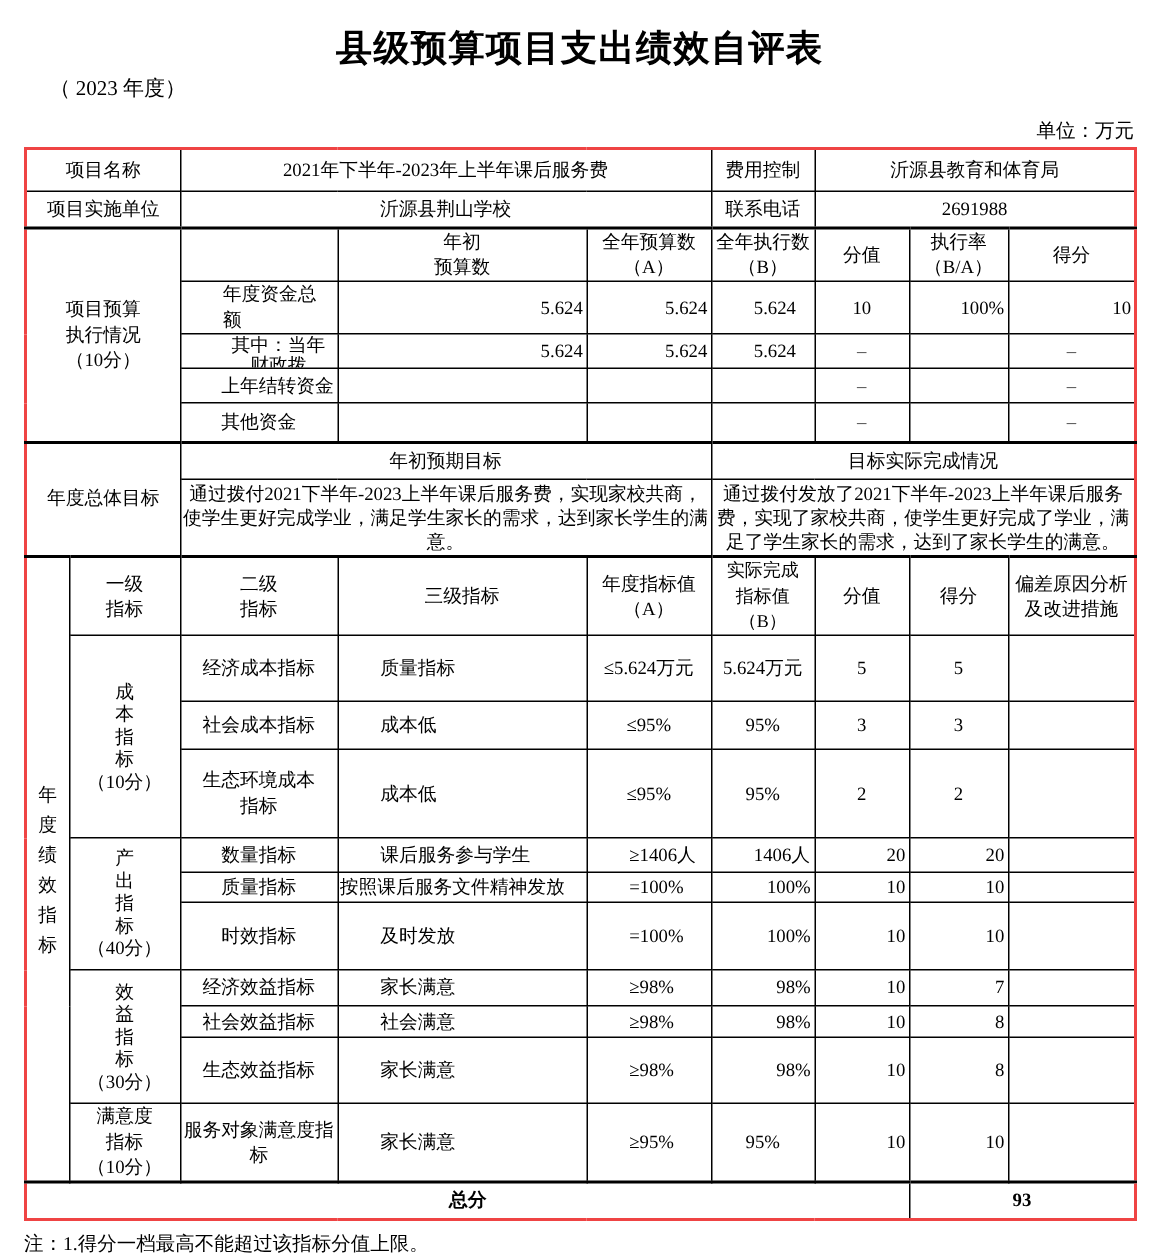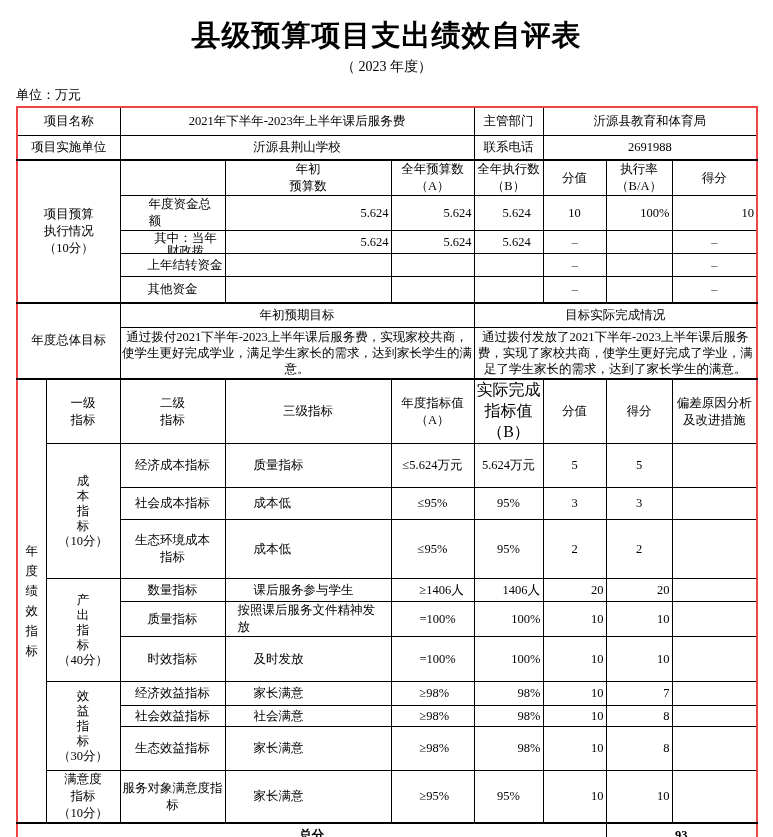--- a/index.html
+++ b/index.html
@@ -3,41 +3,41 @@
 <meta charset="utf-8">
 <style>
   html,body{margin:0;padding:0;background:#fff;}
   body{
     width:773px;height:837px;
     font-family:"Liberation Serif","DejaVu Serif",serif;
     color:#000;
     -webkit-font-smoothing:antialiased;
   }
   .page-title{
-    text-align:center;font-size:29px;font-weight:bold;
+    text-align:center;font-size:24px;font-weight:bold;
     margin:16px 0 2px 0;letter-spacing:1px;
   }
-  .page-subtitle{text-align:center;font-size:14px;margin:2px 0 10px 0;}
-  .unit-line{width:740px;margin:0 0 2px 16px;text-align:left;font-size:13px;}
+  .page-subtitle{font-size:14px;margin:2px 0 10px 0;padding-left:33px;}
+  .unit-line{width:740px;margin:0 0 2px 16px;text-align:right;font-size:13px;}
   table.main{
     border-collapse:collapse;table-layout:fixed;
     width:740px;margin-left:16px;
     font-size:12.5px;
   }
   td{
     border:1px solid #000;
     text-align:center;vertical-align:middle;
     padding:0 2px;overflow:hidden;
   }
   table.main{border:2px solid #ef4444;}
   tr.sep td{border-top-width:2px;}
   .tl{text-align:left;padding-left:28px;}
   .tr{text-align:right;}
   .pre{white-space:pre-line;}
-  .fs12{font-size:16px;}
+  .fs12{font-size:12px;}
   .goal{font-size:12.5px;line-height:16px;padding:1px 0;}
   .vlabel{line-height:20px;}
   .glabel{line-height:15px;}
   .clip{height:21px;overflow:hidden;line-height:13.5px;text-align:center;white-space:pre-line;}
   .bold{font-weight:bold;}
   .dash{color:#444;}
   .notes{width:748px;margin:5px 0 0 16px;font-size:13px;line-height:19.5px;}
   .notes p{margin:0;}
   .notes p.ind{text-indent:2em;}
 </style>
@@ -58,21 +58,21 @@
       <col style="width:69px">
   <col style="width:63px">
       <col style="width:66px">
       <col style="width:85px">
 </colgroup>
 
 <tbody>
       <tr style="height:28px">
   <td colspan="2">项目名称</td>
   <td colspan="3">2021年下半年-2023年上半年课后服务费</td>
-  <td>主管部门</td>
+  <td>费用控制</td>
   <td colspan="3">沂源县教育和体育局</td>
 </tr>
 <tr style="height:25px">
   <td colspan="2">项目实施单位</td>
   <td colspan="3">沂源县荆山学校</td>
   <td>联系电话</td>
   <td colspan="3">2691988</td>
 </tr>
 
 <tr class="sep" style="height:33px">
@@ -205,21 +205,21 @@
   <td>数量指标</td>
   <td class="tl">课后服务参与学生</td>
   <td class="tl">≥1406人</td>
   <td class="tl">1406人</td>
   <td class="tr">20</td>
   <td class="tr">20</td>
   <td></td>
 </tr>
 <tr style="height:20px">
   <td>质量指标</td>
-  <td class="tl" style="padding:0 12px">按照课后服务文件精神发放</td>
+  <td class="tl" style="padding:0 1px">按照课后服务文件精神发放</td>
   <td class="tl">=100%</td>
   <td class="tr">100%</td>
   <td class="tr">10</td>
   <td class="tr">10</td>
   <td></td>
 </tr>
 <tr style="height:45px">
   <td>时效指标</td>
   <td class="tl">及时发放</td>
   <td class="tl">=100%</td>
@@ -277,14 +277,15 @@
 </tr>
 
 <tr class="sep" style="height:25px">
   <td colspan="7" class="bold">总分</td>
   <td colspan="2" class="bold">93</td>
 </tr>
 </tbody>
   </table>
 
 <div class="notes">
+  <p>注：1.得分一档最高不能超过该指标分值上限。</p>
 
 </div>
 
 </body></html>

